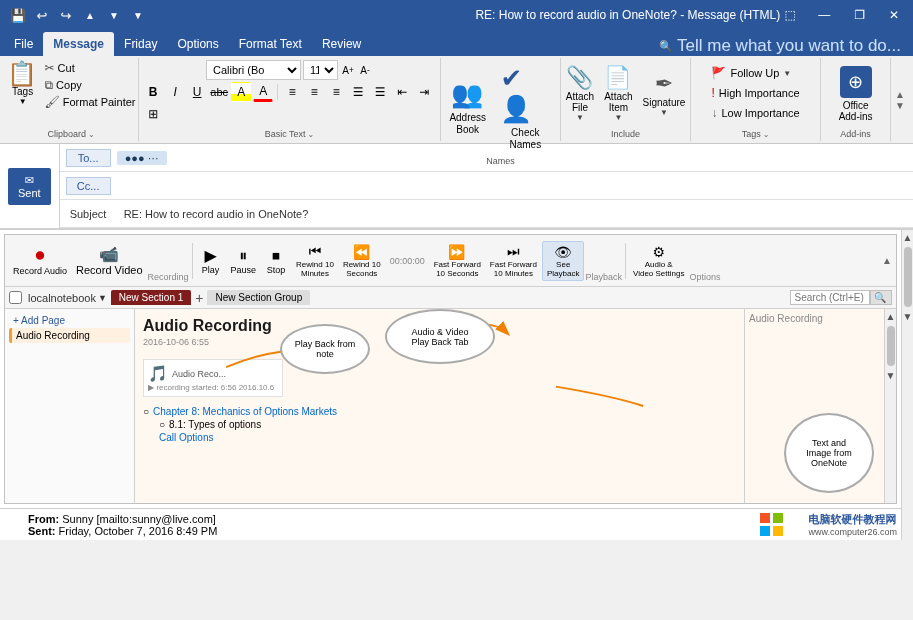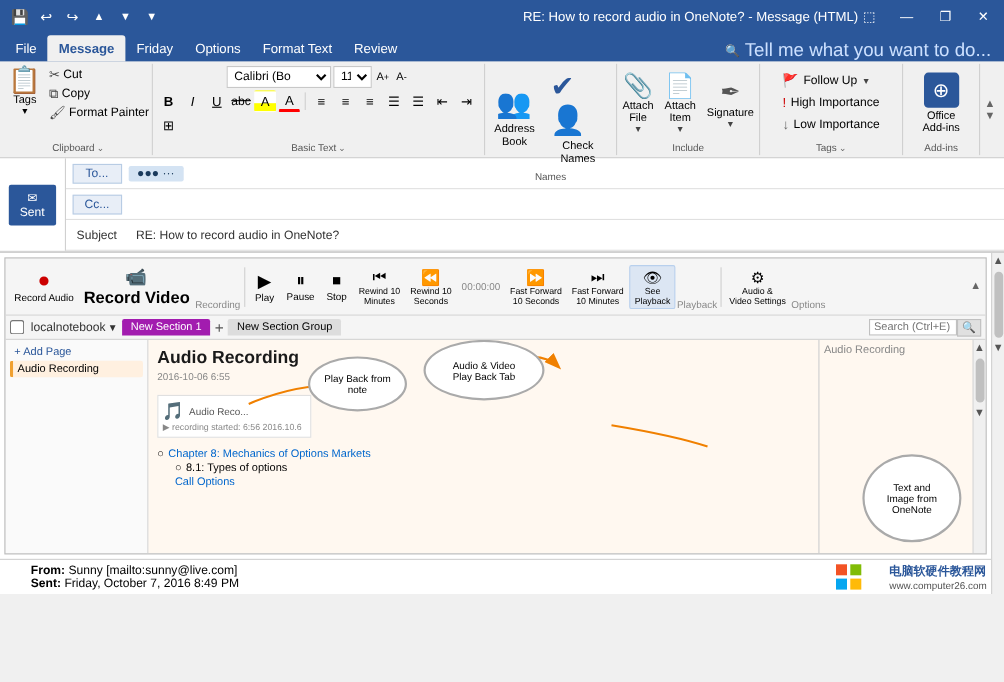--- a/index.html
+++ b/index.html
@@ -266,21 +266,21 @@
       height: 22px;
       display: flex;
       align-items: center;
       padding: 0 4px;
       gap: 4px;
       border-bottom: 1px solid #d0d0d0;
       font-size: 11px;
     }
     .on-notebook { display: flex; align-items: center; gap: 2px; font-size: 11px; color: #333; cursor: pointer; }
     .on-section-tab {
-      background: #a21caf;
+      background: #7f1d1d;
       color: white;
       padding: 2px 8px;
       font-size: 10px;
       cursor: pointer;
       border-radius: 2px 2px 0 0;
     }
     .on-add-tab { font-size: 14px; cursor: pointer; color: #555; }
     .on-group-tab { background: #ddd; padding: 2px 8px; font-size: 10px; cursor: pointer; border-radius: 2px 2px 0 0; }
     .on-search { margin-left: auto; display: flex; align-items: center; }
     .on-search-input { border: 1px solid #c0c0c0; padding: 1px 4px; font-size: 10px; width: 80px; }
@@ -637,21 +637,21 @@
       <div class="on-toolbar" style="height:52px; display:flex; align-items:center; padding: 2px 4px; gap:1px; background:#f5f5f5; border-bottom:1px solid #d0d0d0;">
         <div class="on-btn" style="min-width:38px;">
           <div style="display:flex; gap:2px; align-items:center;">
             <span style="font-size:18px; color:#c00;">⏺</span>
           </div>
           <span style="font-size:9px; text-align:center;">Record
 Audio</span>
         </div>
         <div class="on-btn" style="min-width:38px;">
           <span style="font-size:16px;">📹</span>
-          <span style="font-size:15px; text-align:right;font-weight:bold;">Record
+          <span style="font-size:11px; text-align:right;">Record
 Video</span>
         </div>
         <div style="font-size:9px; color:#888; align-self:flex-end; padding-bottom:2px;">Recording</div>
 
         <div class="on-separator"></div>
 
         <div style="display:flex; align-items:center; gap:1px;">
           <div class="on-btn">
             <span style="font-size:16px;">▶</span>
             <span style="font-size:9px;">Play</span>

